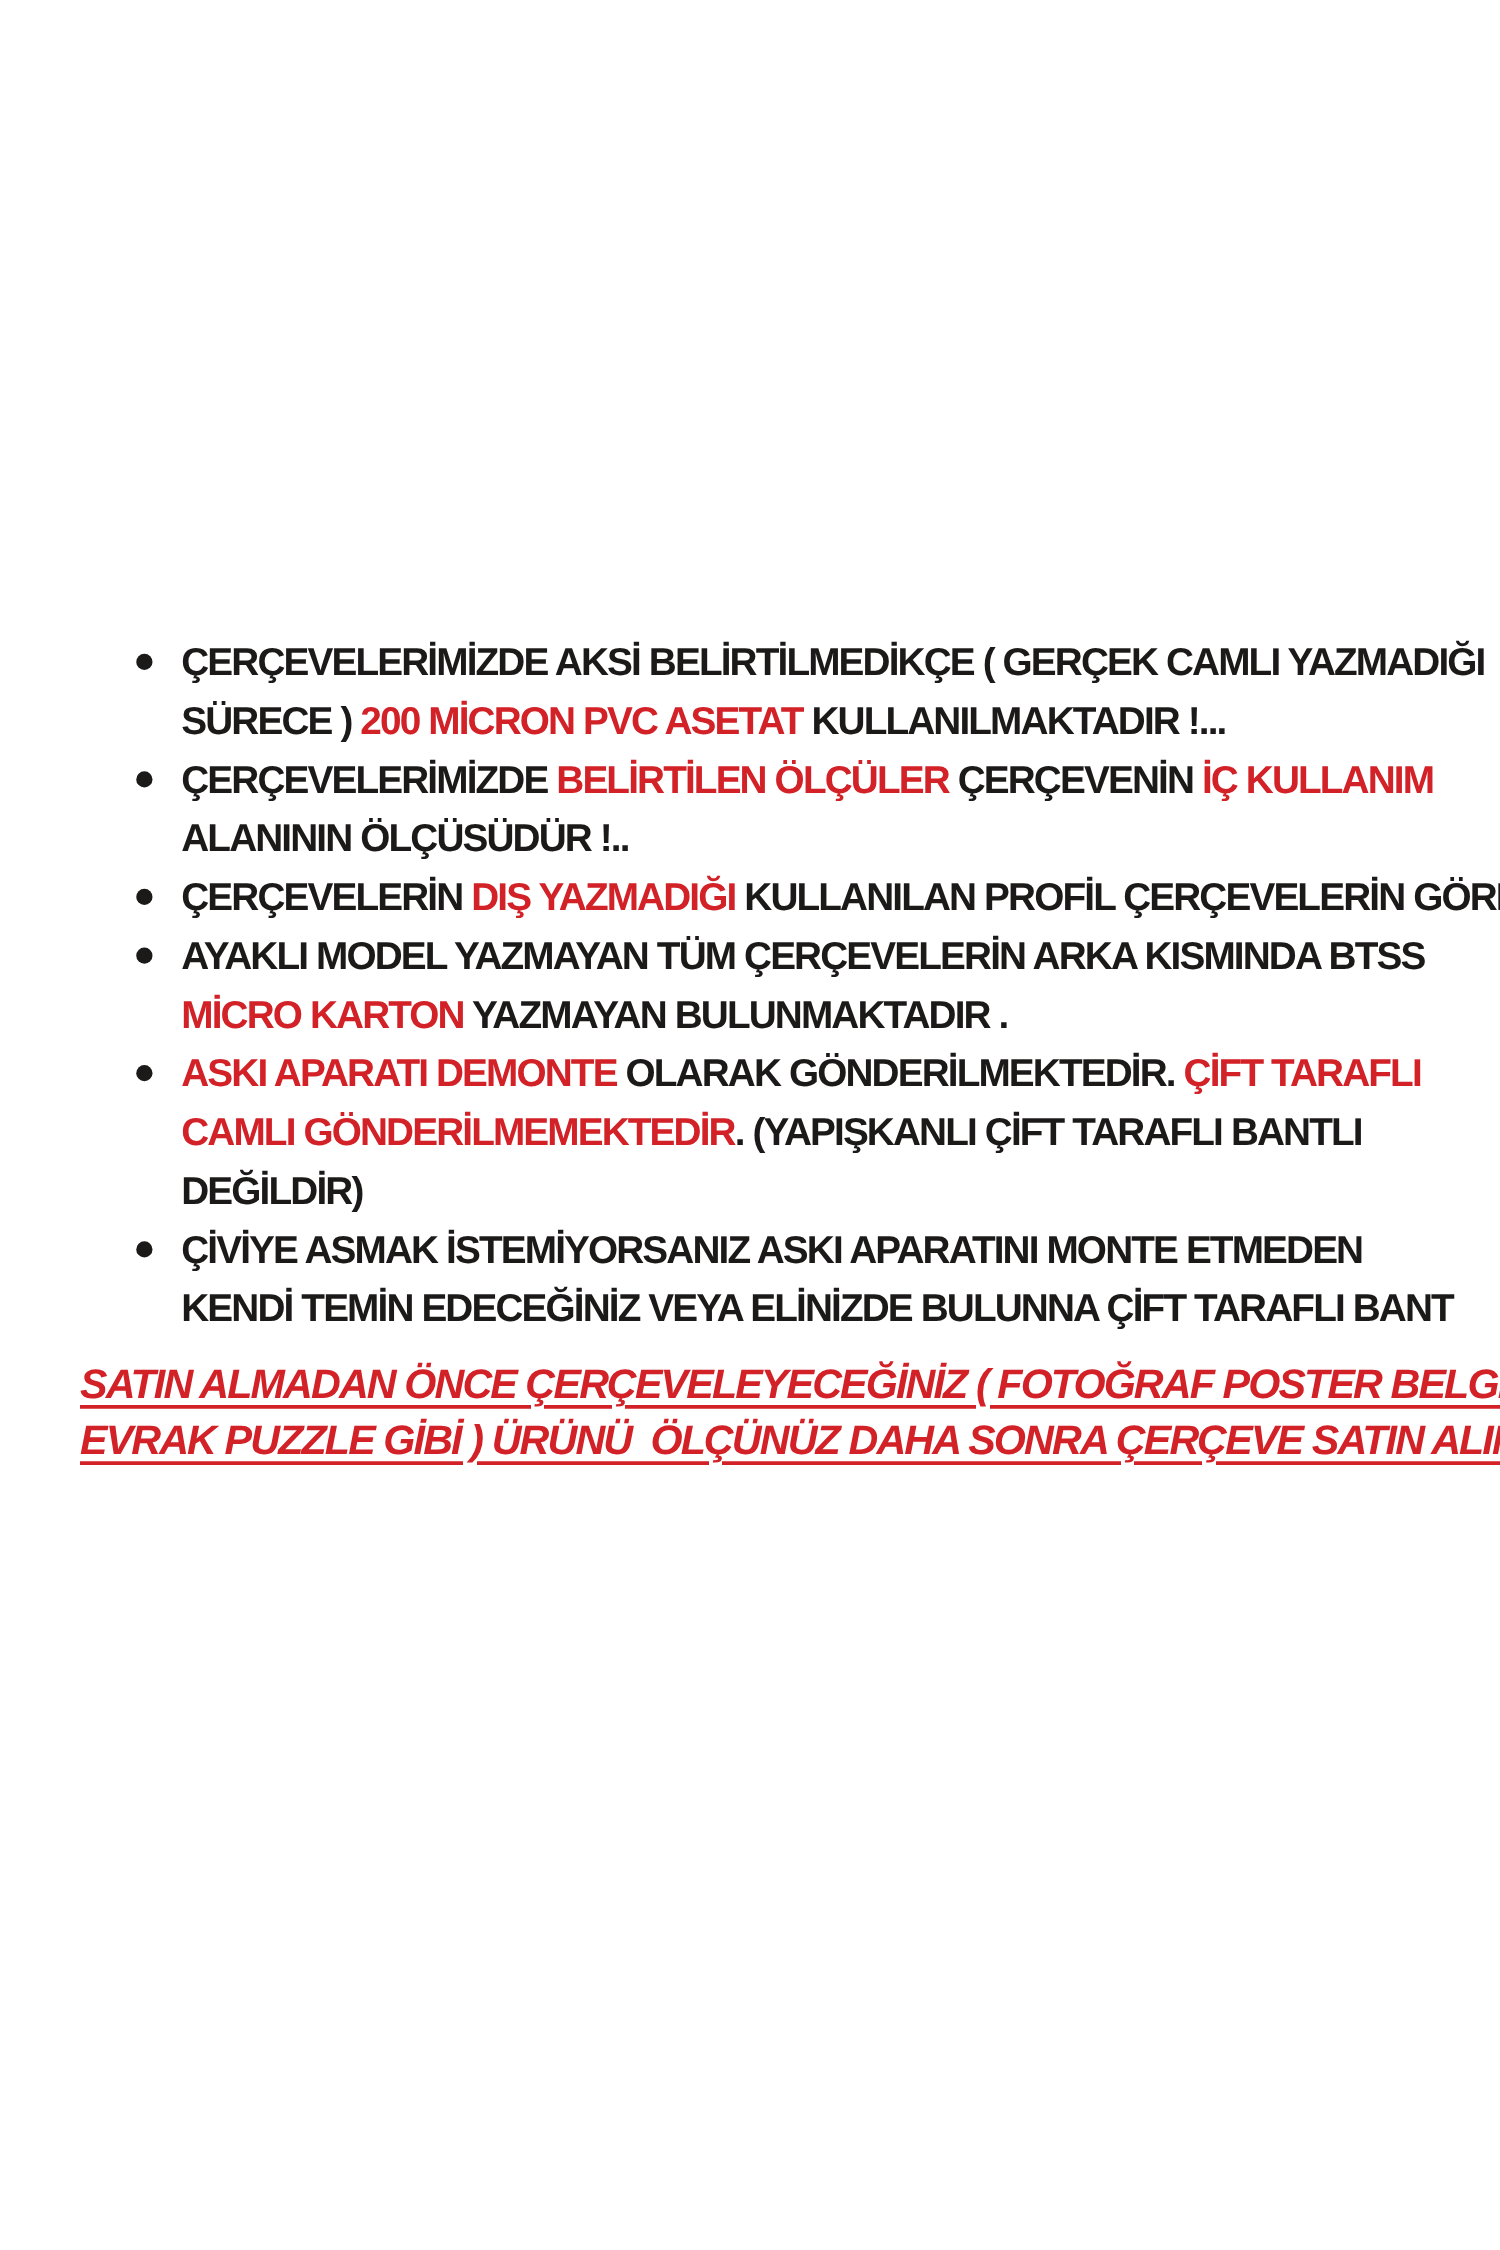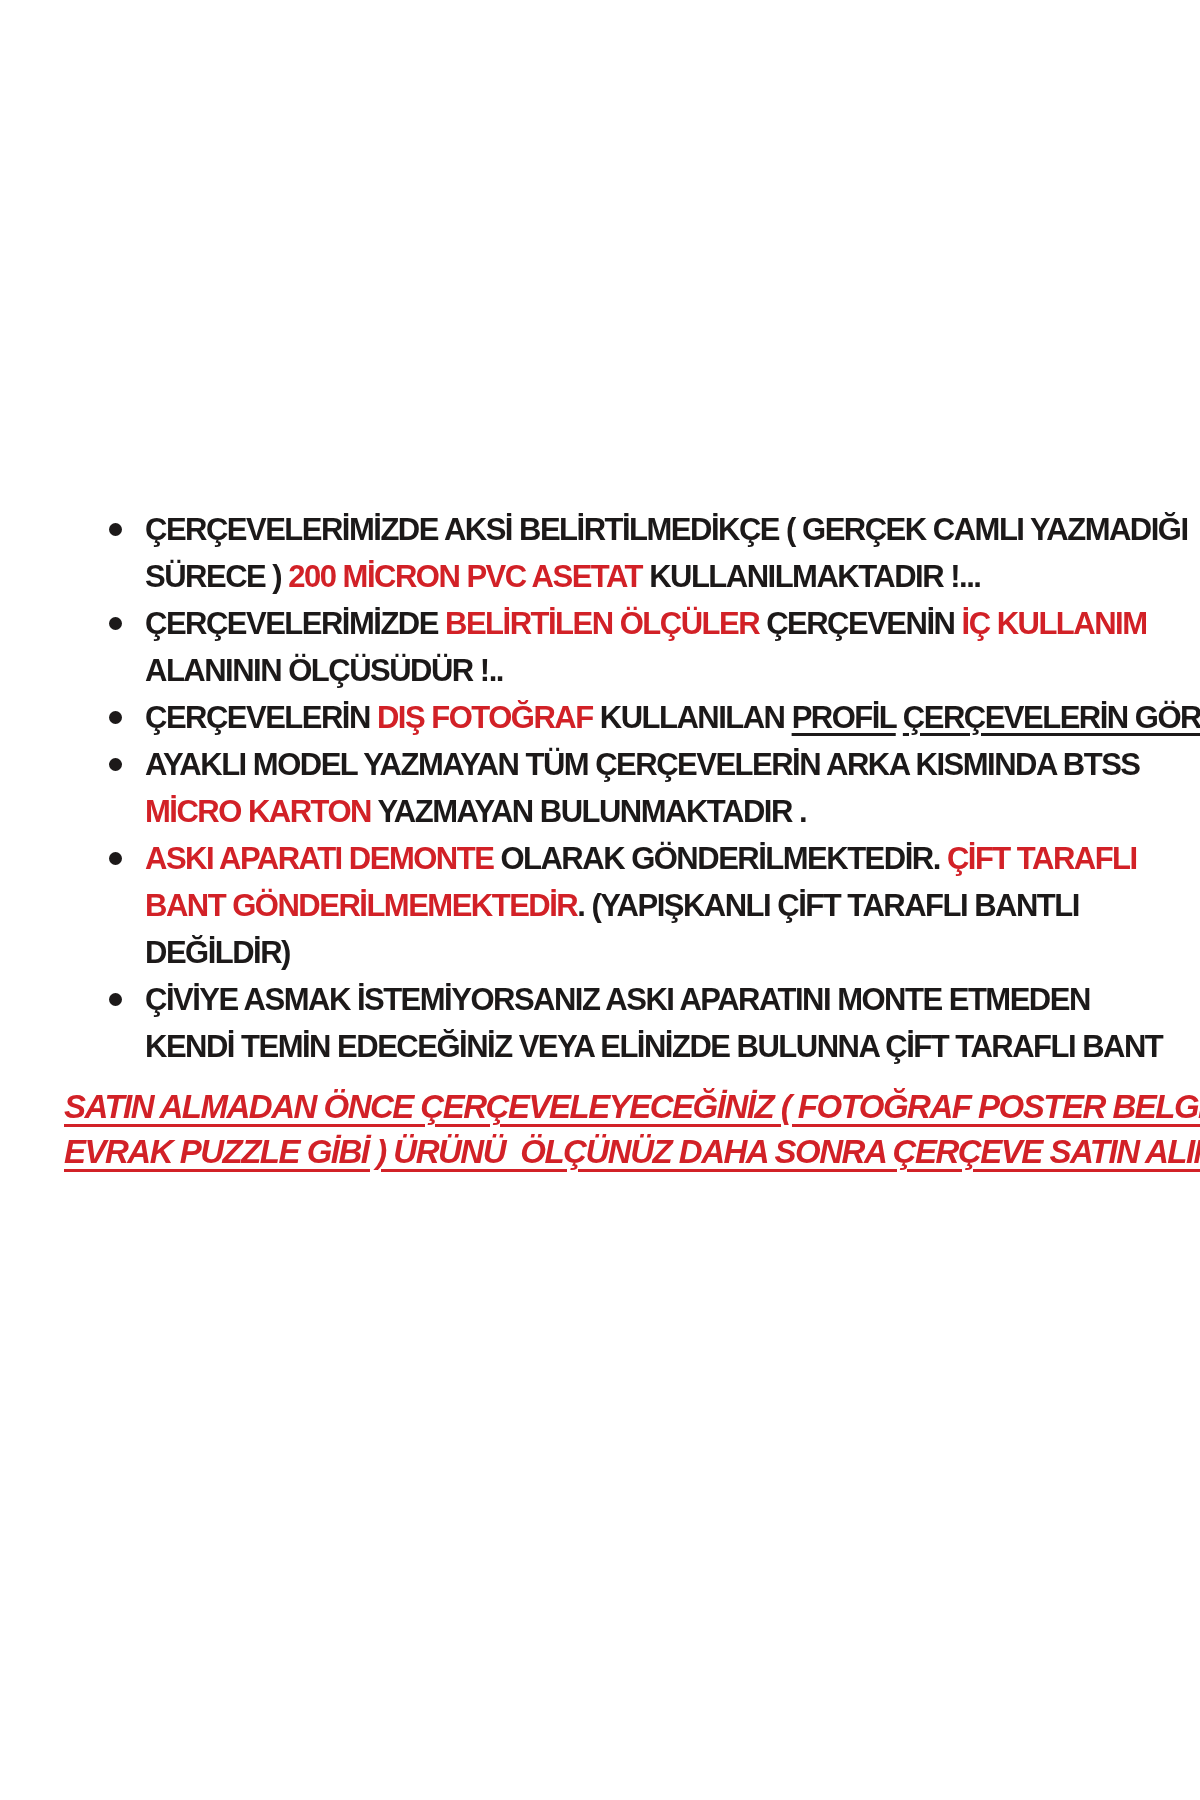--- a/index.html
+++ b/index.html
@@ -43,21 +43,20 @@
   .line {
     font-size: 31px;
     line-height: 47px;
     font-weight: bold;
     color: #1c1919;
     letter-spacing: -1.5px;
     white-space: pre;
   }
   .red { color: #d22127; text-align: center; }
   .u {
-    text-decoration: underline;
     text-decoration-thickness: 3px;
     text-underline-offset: 5px;
     text-align: right;
   }
   .footer {
     margin-top: 14px;
     padding-left: 64px;
     color: #d22127;
   }
   .fline {
@@ -92,37 +91,37 @@
         <span class="dot"></span>
         <div>
           <div class="line"><span>ÇERÇEVELERİMİZDE </span><span class="red">BELİRTİLEN ÖLÇÜLER</span><span> ÇERÇEVENİN </span><span class="red">İÇ KULLANIM</span></div>
           <div class="line"><span>ALANININ ÖLÇÜSÜDÜR !..</span></div>
         </div>
       </li>
 
       <li>
         <span class="dot"></span>
         <div>
-          <div class="line"><span>ÇERÇEVELERİN </span><span class="red">DIŞ FOTOĞRAF</span><span> KULLANILAN </span><span class="u">PROFİL</span><span> </span><span class="u">ÇERÇEVELERİN GÖRE</span></div>
+          <div class="line"><span>ÇERÇEVELERİN </span><span class="red">DIŞ YAZMADIĞI</span><span> KULLANILAN </span><span class="u">PROFİL</span><span> </span><span class="u">ÇERÇEVELERİN GÖRE</span></div>
         </div>
       </li>
 
       <li>
         <span class="dot"></span>
         <div>
           <div class="line"><span>AYAKLI MODEL YAZMAYAN TÜM ÇERÇEVELERİN ARKA KISMINDA BTSS</span></div>
           <div class="line"><span class="red">MİCRO KARTON</span><span> YAZMAYAN BULUNMAKTADIR .</span></div>
         </div>
       </li>
 
       <li>
         <span class="dot"></span>
         <div>
           <div class="line"><span class="red">ASKI APARATI DEMONTE</span><span> OLARAK GÖNDERİLMEKTEDİR. </span><span class="red">ÇİFT TARAFLI</span></div>
-          <div class="line"><span class="red">BANT GÖNDERİLMEMEKTEDİR</span><span>. (YAPIŞKANLI ÇİFT TARAFLI BANTLI</span></div>
+          <div class="line"><span class="red">CAMLI GÖNDERİLMEMEKTEDİR</span><span>. (YAPIŞKANLI ÇİFT TARAFLI BANTLI</span></div>
           <div class="line"><span>DEĞİLDİR)</span></div>
         </div>
       </li>
 
       <li>
         <span class="dot"></span>
         <div>
           <div class="line"><span>ÇİVİYE ASMAK İSTEMİYORSANIZ ASKI APARATINI MONTE ETMEDEN</span></div>
           <div class="line"><span>KENDİ TEMİN EDECEĞİNİZ VEYA ELİNİZDE BULUNNA ÇİFT TARAFLI BANT</span></div>
         </div>

